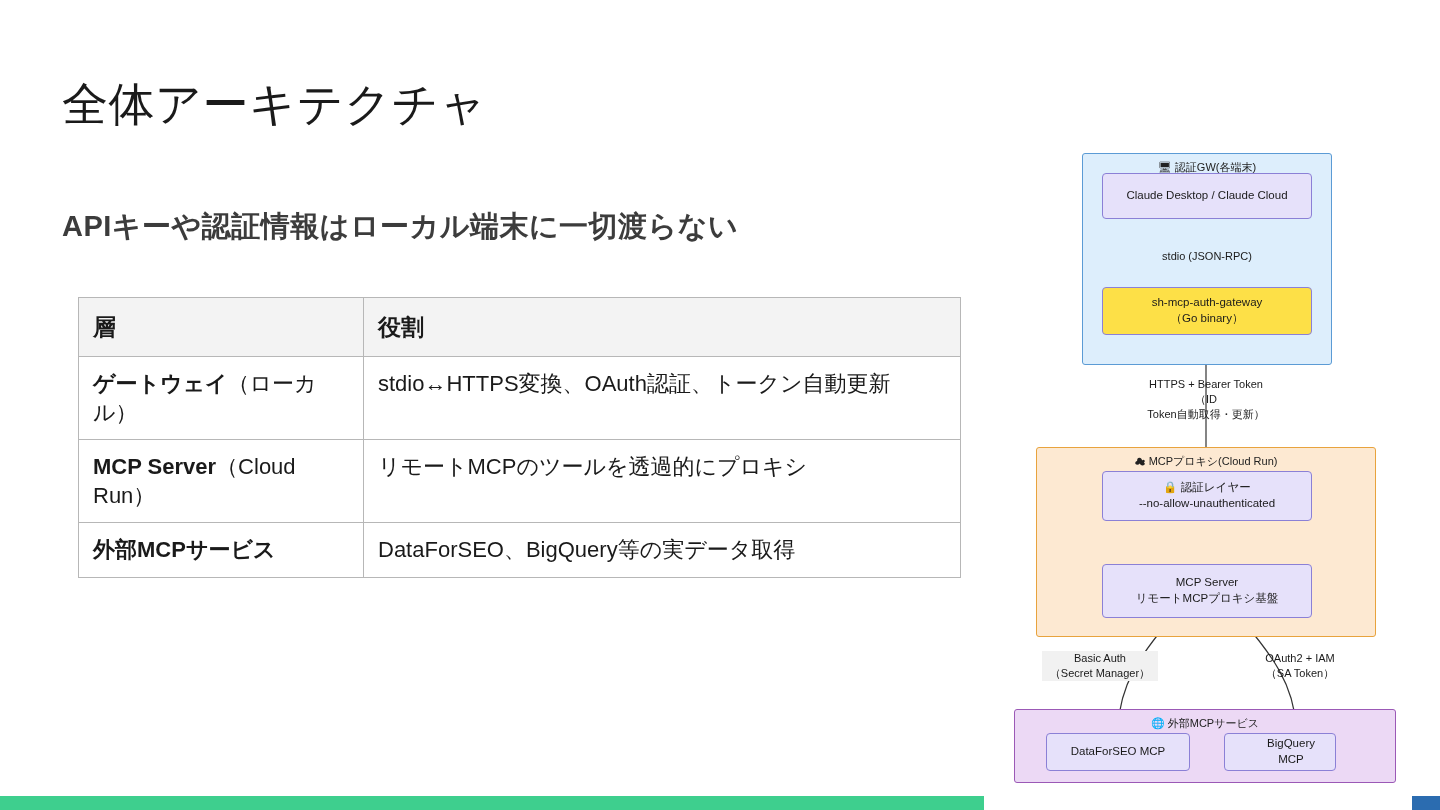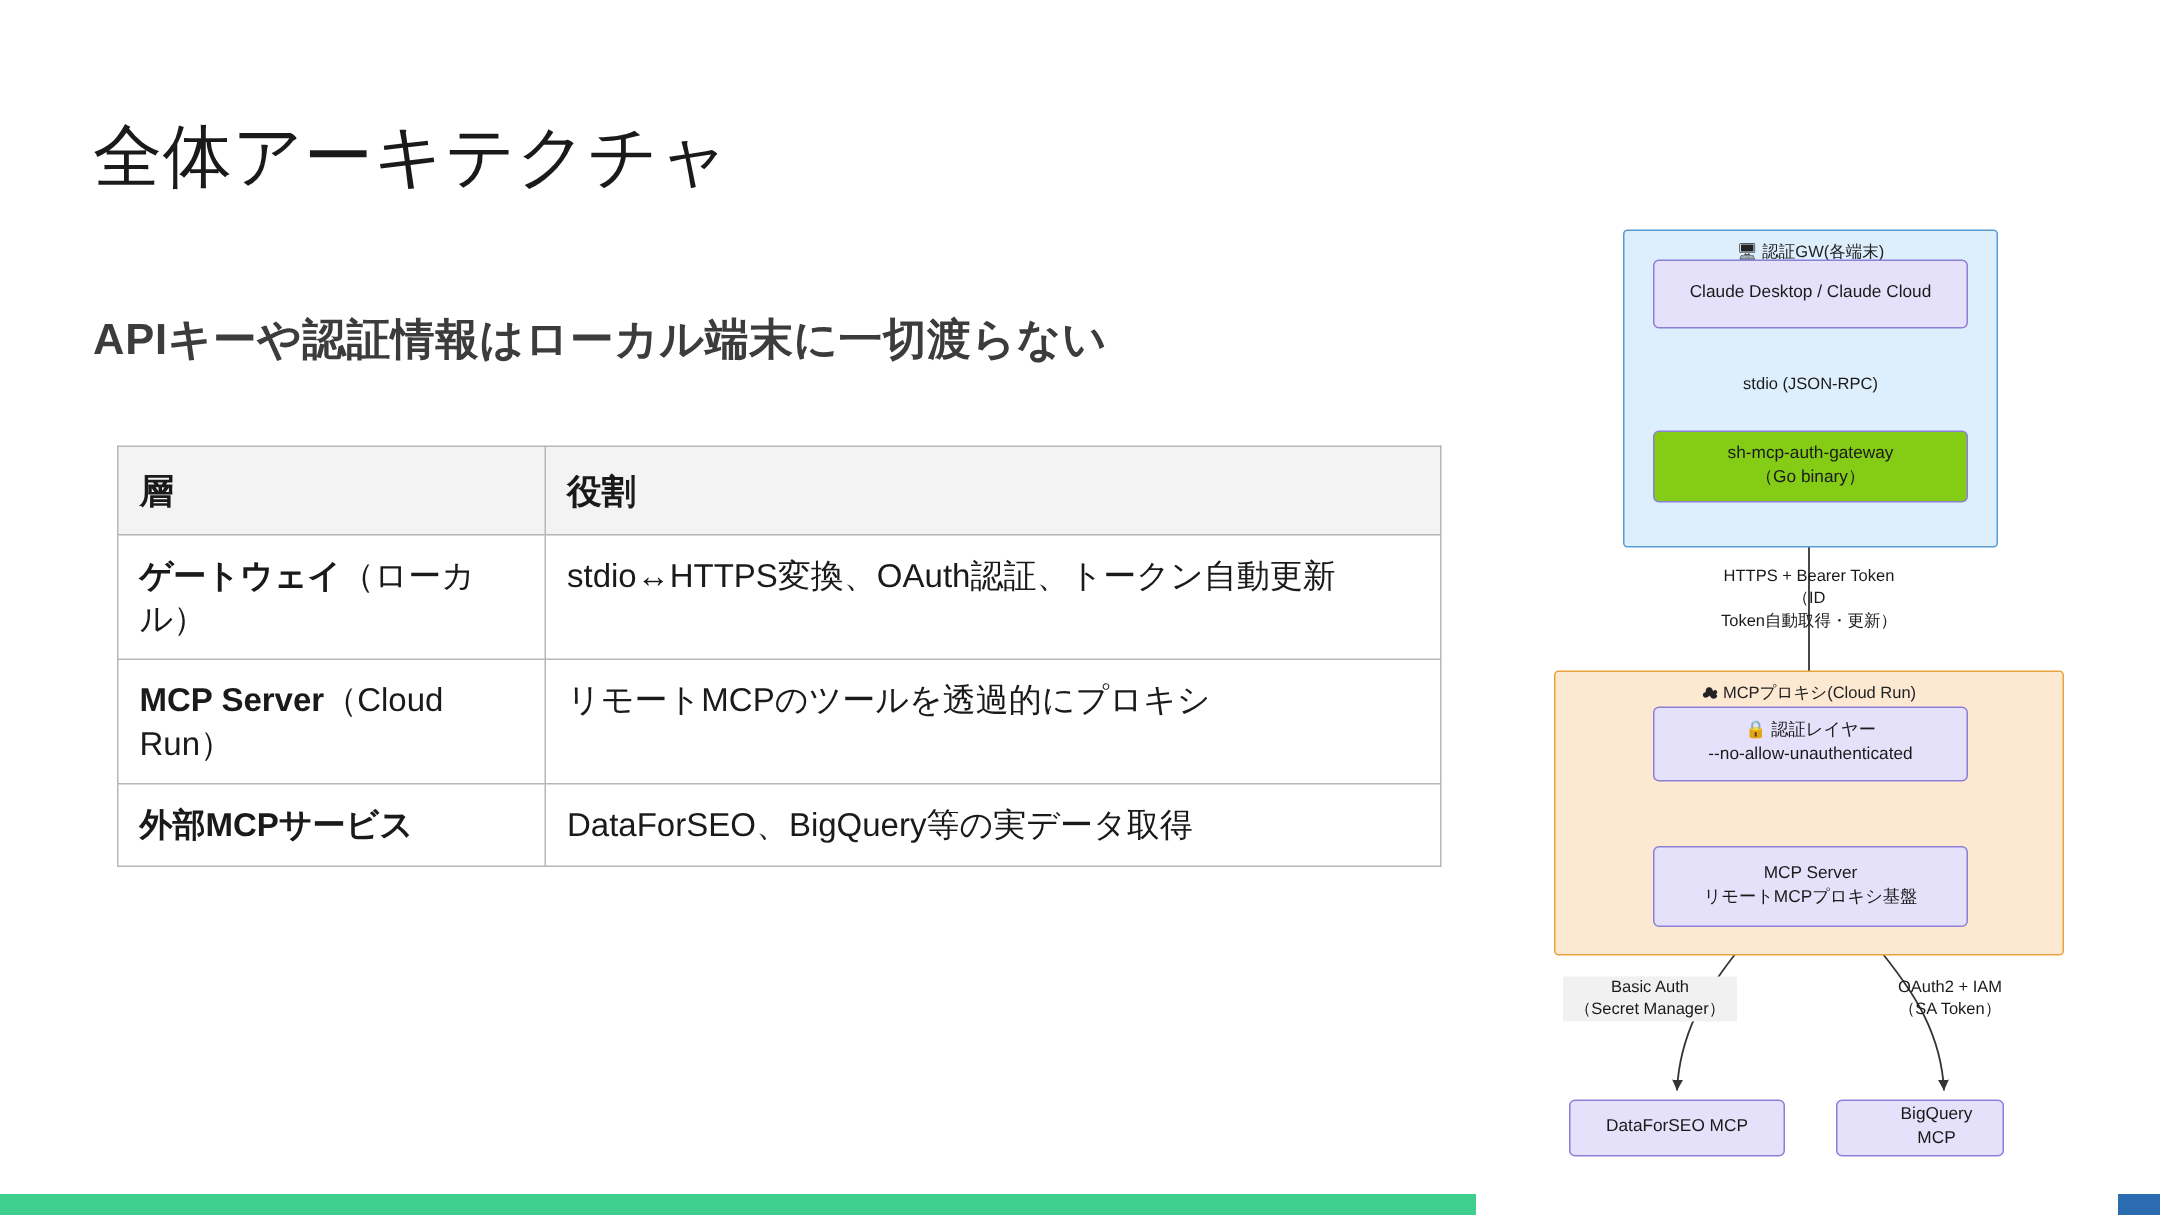--- a/index.html
+++ b/index.html
@@ -206,21 +206,21 @@
     <path d="M232,475 C262,510 284,540 286,582" stroke="#333" stroke-width="1.2" fill="none" marker-end="url(#arrow)"></path>
   </svg>
 
   <div class="dbox group" style="left:72px; top:8px; width:250px; height:212px; background:#ddeefc; border:1px solid #5b9bd5;">
     <div class="group-label">🖥 認証GW(各端末)</div>
   </div>
   <div class="dbox node" style="left:92px; top:28px; width:210px; height:46px; background:#e6e1fa; border:1px solid #8b80d6;">
     <span>Claude Desktop / Claude Cloud</span>
   </div>
   <div class="plain-label" style="left:92px; top:104px; width:210px;">stdio (JSON-RPC)</div>
-  <div class="dbox node" style="left:92px; top:142px; width:210px; height:48px; background:#84cc16; border:1px solid #8b80d6; white-space:pre-line;">
+  <div class="dbox node" style="left:92px; top:142px; width:210px; height:48px; background:#fde047; border:1px solid #8b80d6; white-space:pre-line;">
     <span>sh-mcp-auth-gateway
 （Go binary）</span>
   </div>
 
   <div class="plain-label" style="left:96px; top:232px; width:200px;">HTTPS + Bearer Token
 （ID
 Token自動取得・更新）</div>
 
   <div class="dbox group" style="left:26px; top:302px; width:340px; height:190px; background:#fde9d2; border:1px solid #e8a33d;">
     <div class="group-label">☁ MCPプロキシ(Cloud Run)</div>
@@ -232,20 +232,23 @@
   <div class="dbox node" style="left:92px; top:419px; width:210px; height:54px; background:#e6e1fa; border:1px solid #8b80d6; white-space:pre-line;">
     <span>MCP Server
 リモートMCPプロキシ基盤</span>
   </div>
 
   <div class="edge-label" style="left:32px; top:506px; width:116px;">Basic Auth
 （Secret Manager）</div>
   <div class="edge-label" style="left:220px; top:506px; width:140px; background:transparent;">OAuth2 + IAM
 （SA Token）</div>
 
+  <div class="dbox group" style="left:4px; top:564px; width:382px; height:74px; background:#ecd9f5; border:1px solid #9b59b6;">
+    <div class="group-label">🌐 外部MCPサービス</div>
+  </div>
   <div class="dbox node" style="left:36px; top:588px; width:144px; height:38px; background:#e6e1fa; border:1px solid #8b80d6;">
     <span>DataForSEO MCP</span>
   </div>
   <div class="dbox node" style="left:214px; top:588px; width:112px; height:38px; background:#e6e1fa; border:1px solid #8b80d6;padding-left:28px;">
     <span>BigQuery MCP</span>
   </div>
 
 </div>
 
 <div class="bottom-bar"></div>

